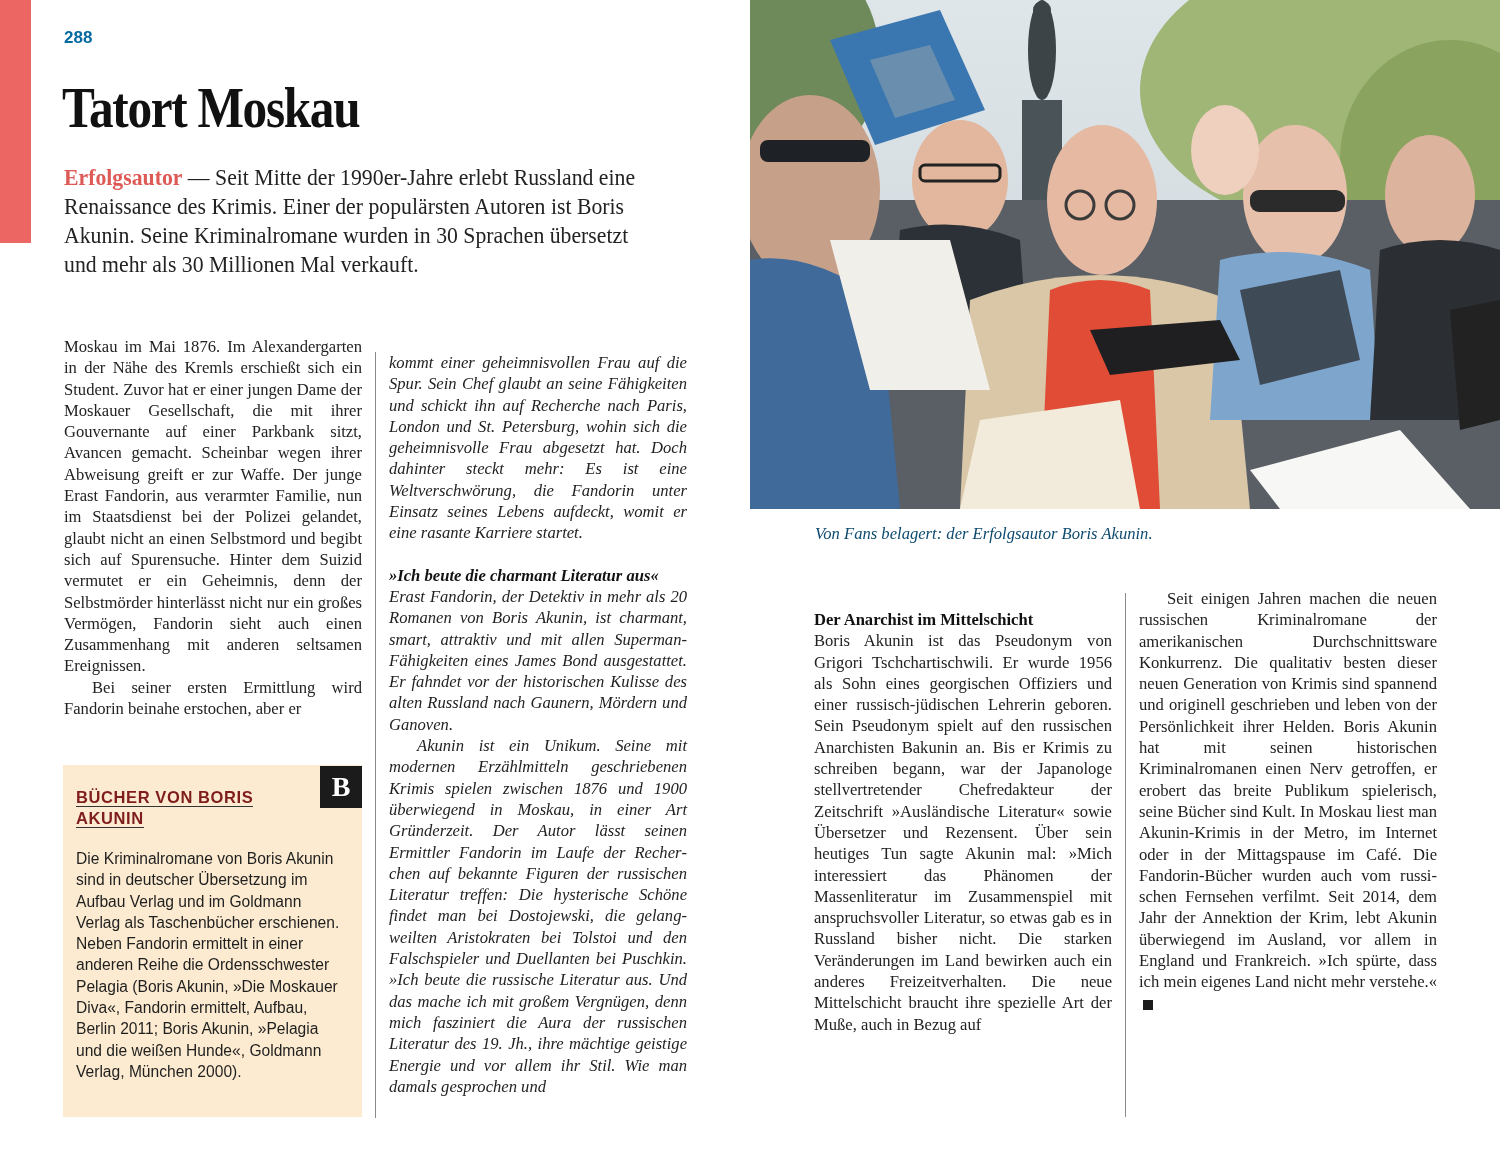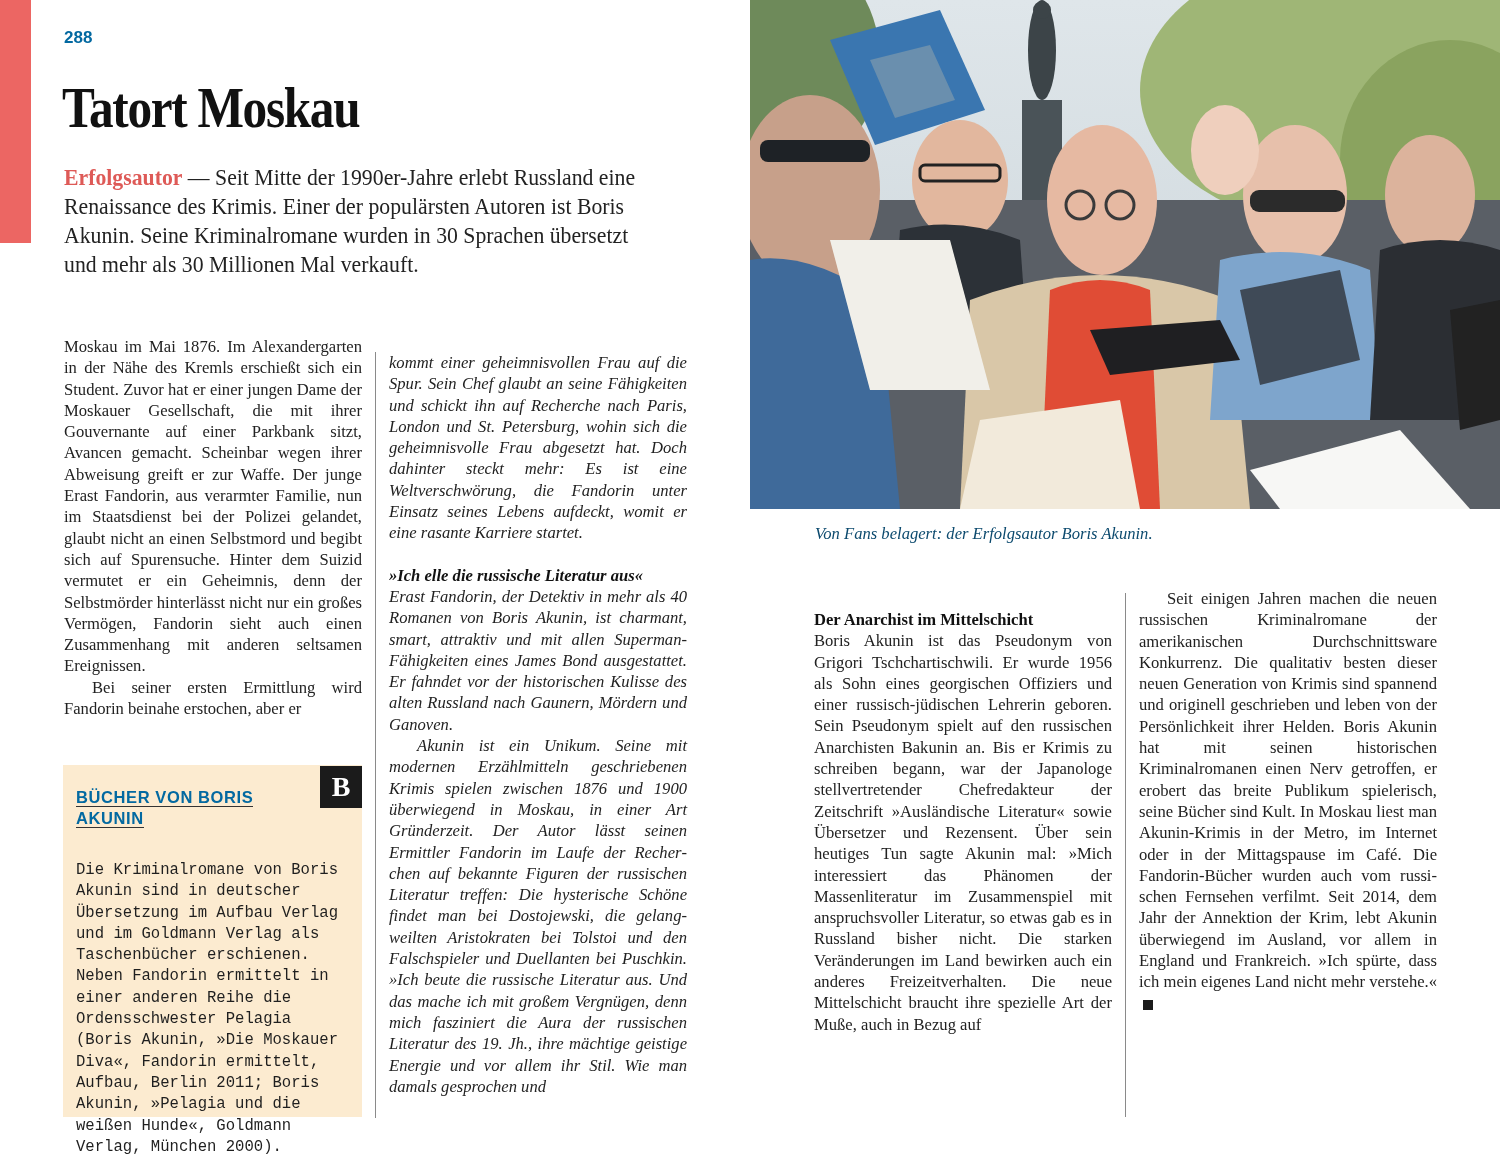--- a/index.html
+++ b/index.html
@@ -22,23 +22,23 @@
   .col2 { left: 389px; top: 352px; width: 298px; font-style: italic; }
   .col3 { left: 814px; top: 588px; width: 298px; }
   .col4 { left: 1139px; top: 588px; width: 298px; }
 
   .divider { position: absolute; width: 1px; background: #8a8a8a; }
   .div1 { left: 375px; top: 352px; height: 766px; }
   .div2 { left: 1125px; top: 593px; height: 524px; }
 
   .sidebar { position: absolute; left: 63px; top: 765px; width: 299px; height: 352px; background: #fcebd0; padding: 22px 14px 0 13px; }
   .sidebar .badge { position: absolute; right: 0; top: 1px; width: 42px; height: 42px; background: #1b1b1b; color: #fff; font-family: "Liberation Serif", serif; font-weight: bold; font-size: 28px; line-height: 42px; text-align: center; }
-  .sidebar h4 { font-family: "Liberation Sans", sans-serif; font-weight: bold; font-size: 16.5px; line-height: 21px; letter-spacing: 0.6px; color: #0369a1; text-transform: uppercase; width: 200px; }
+  .sidebar h4 { font-family: "Liberation Sans", sans-serif; font-weight: bold; font-size: 16.5px; line-height: 21px; letter-spacing: 0.6px; color: #7f1d1d; text-transform: uppercase; width: 200px; }
   .sidebar h4 span { display: inline; border-bottom: 1.3px solid #333; padding-bottom: 0px; }
-  .sidebar .sb-text { margin-top: 31px; font-family: Liberation Mono, monospace; font-size: 15.6px; line-height: 21.3px; color: #1f1f1f; }
+  .sidebar .sb-text { margin-top: 19px; font-family: Liberation Sans, sans-serif; font-size: 15.6px; line-height: 21.3px; color: #1f1f1f; }
 
   .photo { position: absolute; left: 750px; top: 0; width: 750px; height: 509px; overflow: hidden; background: #9fb7c5; }
   .caption { position: absolute; left: 815px; top: 524px; font-style: italic; font-size: 16.6px; color: #0c4a6e; white-space: nowrap; }
   .end-mark { display: inline-block; width: 10px; height: 10px; background: #1b1b1b; margin-left: 4px; vertical-align: -1px; }
 </style>
 </head>
 <body>
 
 <div class="red-bar"></div>
 <div class="page-number">288</div>
@@ -115,22 +115,22 @@
 
 <div class="sidebar">
   <div class="badge">B</div>
   <h4><span>Bücher von Boris Akunin</span></h4>
   <div class="sb-text">Die Kriminalromane von Boris Akun­in sind in deutscher Übersetzung im Aufbau Verlag und im Goldmann Verlag als Taschenbücher erschie­nen. Neben Fandorin ermittelt in einer anderen Reihe die Ordens­schwester Pelagia (Boris Akunin, »Die Moskauer Diva«, Fandorin ermittelt, Aufbau, Berlin 2011; Boris Akunin, »Pelagia und die weißen Hunde«, Goldmann Verlag, Mün­chen 2000).</div>
 </div>
 
 <div class="col col2">
   <p>kommt einer geheimnisvollen Frau auf die Spur. Sein Chef glaubt an seine Fä­higkeiten und schickt ihn auf Recherche nach Paris, London und St. Petersburg, wohin sich die geheimnisvolle Frau ab­gesetzt hat. Doch dahinter steckt mehr: Es ist eine Weltverschwörung, die Fando­rin unter Einsatz seines Lebens aufdeckt, womit er eine rasante Karriere startet.</p>
   <div class="gap"></div>
-  <h3>»Ich elle die russische Literatur aus«</h3>
-  <p>Erast Fandorin, der Detektiv in mehr als 40 Romanen von Boris Akunin, ist charmant, smart, attraktiv und mit al­len Superman-Fähigkeiten eines James Bond ausgestattet. Er fahndet vor der historischen Kulisse des alten Russland nach Gaunern, Mördern und Ganoven.</p>
+  <h3>»Ich beute die charmant Literatur aus«</h3>
+  <p>Erast Fandorin, der Detektiv in mehr als 20 Romanen von Boris Akunin, ist charmant, smart, attraktiv und mit al­len Superman-Fähigkeiten eines James Bond ausgestattet. Er fahndet vor der historischen Kulisse des alten Russland nach Gaunern, Mördern und Ganoven.</p>
   <p class="indent">Akunin ist ein Unikum. Seine mit modernen Erzählmitteln geschriebe­nen Krimis spielen zwischen 1876 und 1900 überwiegend in Moskau, in einer Art Gründerzeit. Der Autor lässt seinen Ermittler Fandorin im Laufe der Recher­chen auf bekannte Figuren der russischen Literatur treffen: Die hysterische Schöne findet man bei Dostojewski, die gelang­weilten Aristokraten bei Tolstoi und den Falschspieler und Duellanten bei Puschkin. »Ich beute die russische Lite­ratur aus. Und das mache ich mit großem Vergnügen, denn mich fasziniert die Aura der russischen Literatur des 19. Jh., ihre mächtige geistige Energie und vor allem ihr Stil. Wie man damals gesprochen und</p>
 </div>
 
 <div class="col col3">
   <div class="gap"></div>
   <h3>Der Anarchist im Mittelschicht</h3>
   <p>Boris Akunin ist das Pseudonym von Grigori Tschchartischwili. Er wurde 1956 als Sohn eines georgischen Offiziers und einer russisch-jüdischen Lehrerin geboren. Sein Pseudonym spielt auf den russischen Anarchisten Bakunin an. Bis er Krimis zu schreiben begann, war der Japanologe stellvertretender Chefredak­teur der Zeitschrift »Ausländische Lite­ratur« sowie Übersetzer und Rezensent. Über sein heutiges Tun sagte Akunin mal: »Mich interessiert das Phänomen der Massenliteratur im Zusammenspiel mit anspruchsvoller Literatur, so etwas gab es in Russland bisher nicht. Die star­ken Veränderungen im Land bewirken auch ein anderes Freizeitverhalten. Die neue Mittelschicht braucht ihre spezi­elle Art der Muße, auch in Bezug auf</p>
 </div>
 
 <div class="divider div2"></div>

